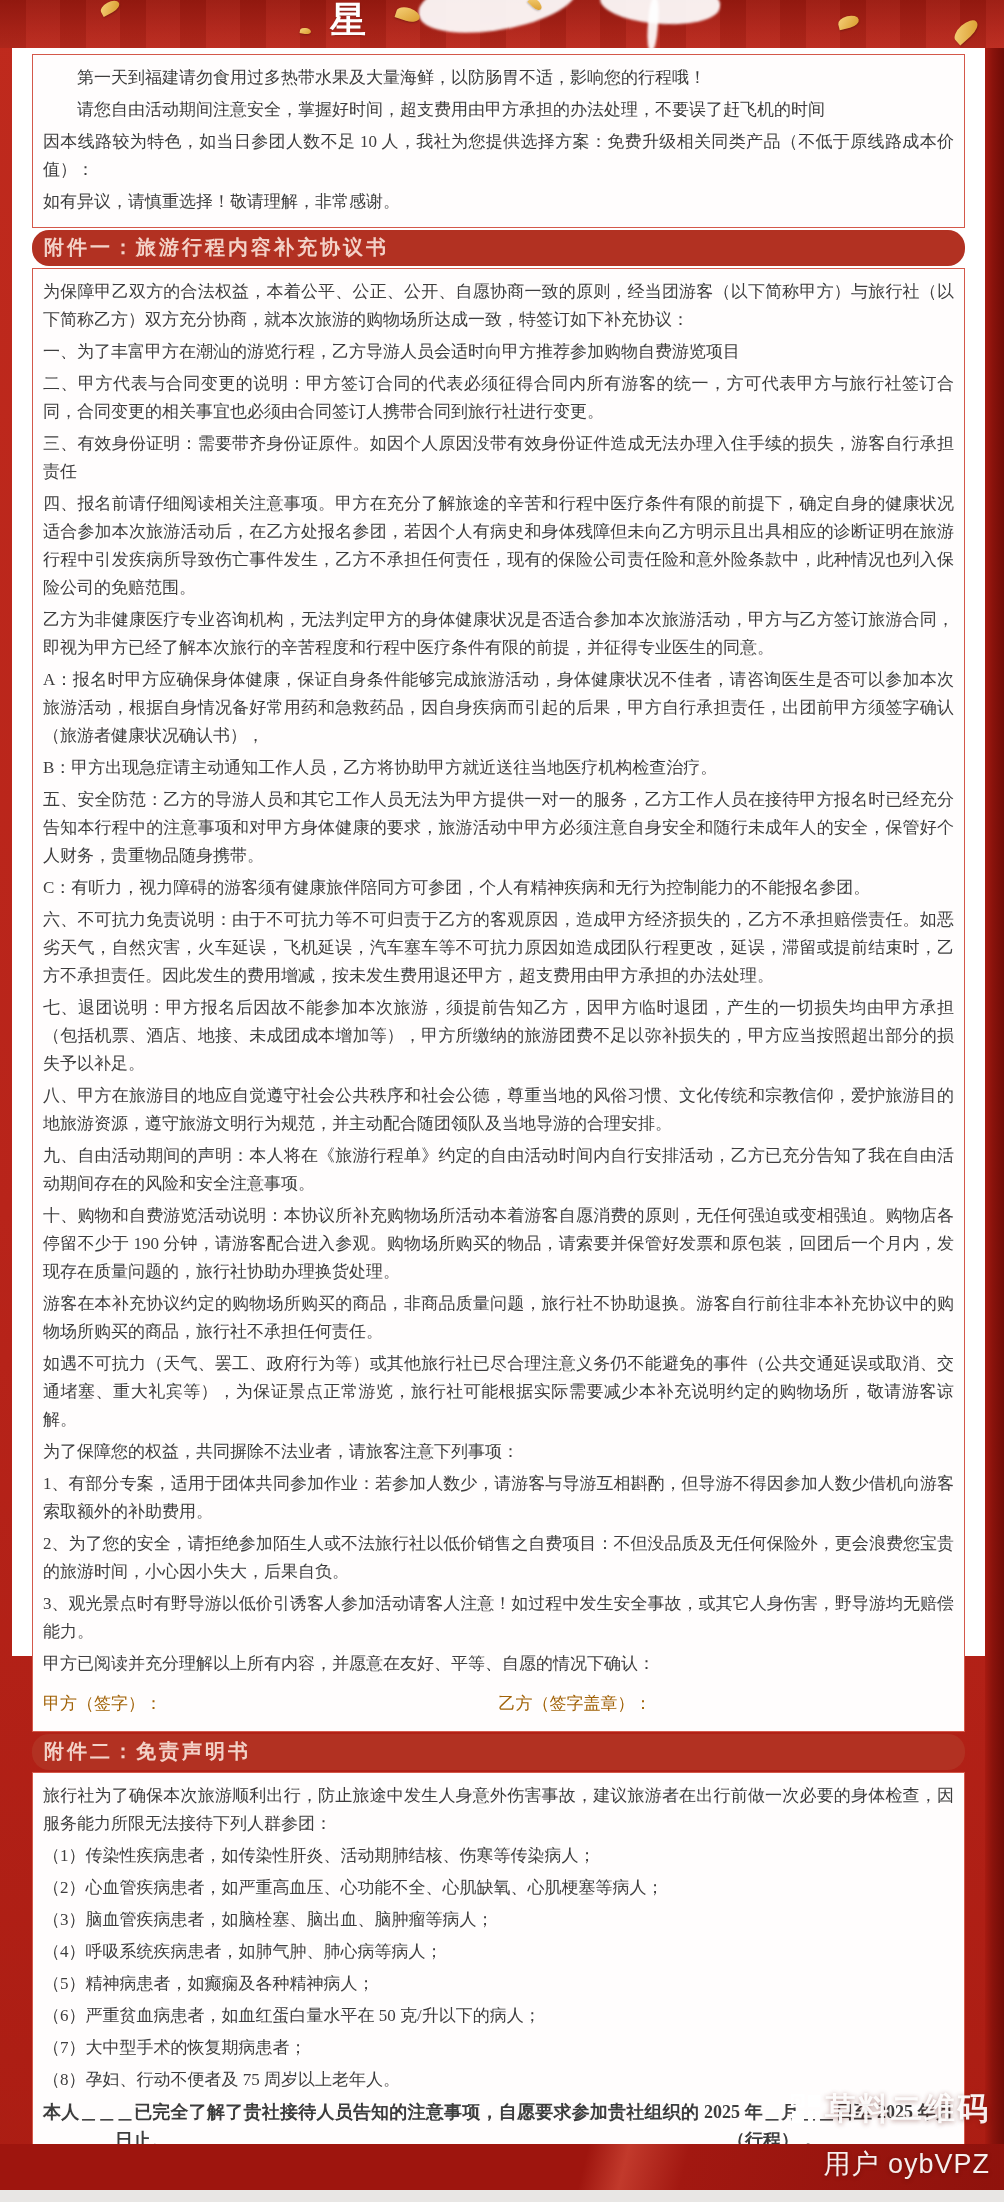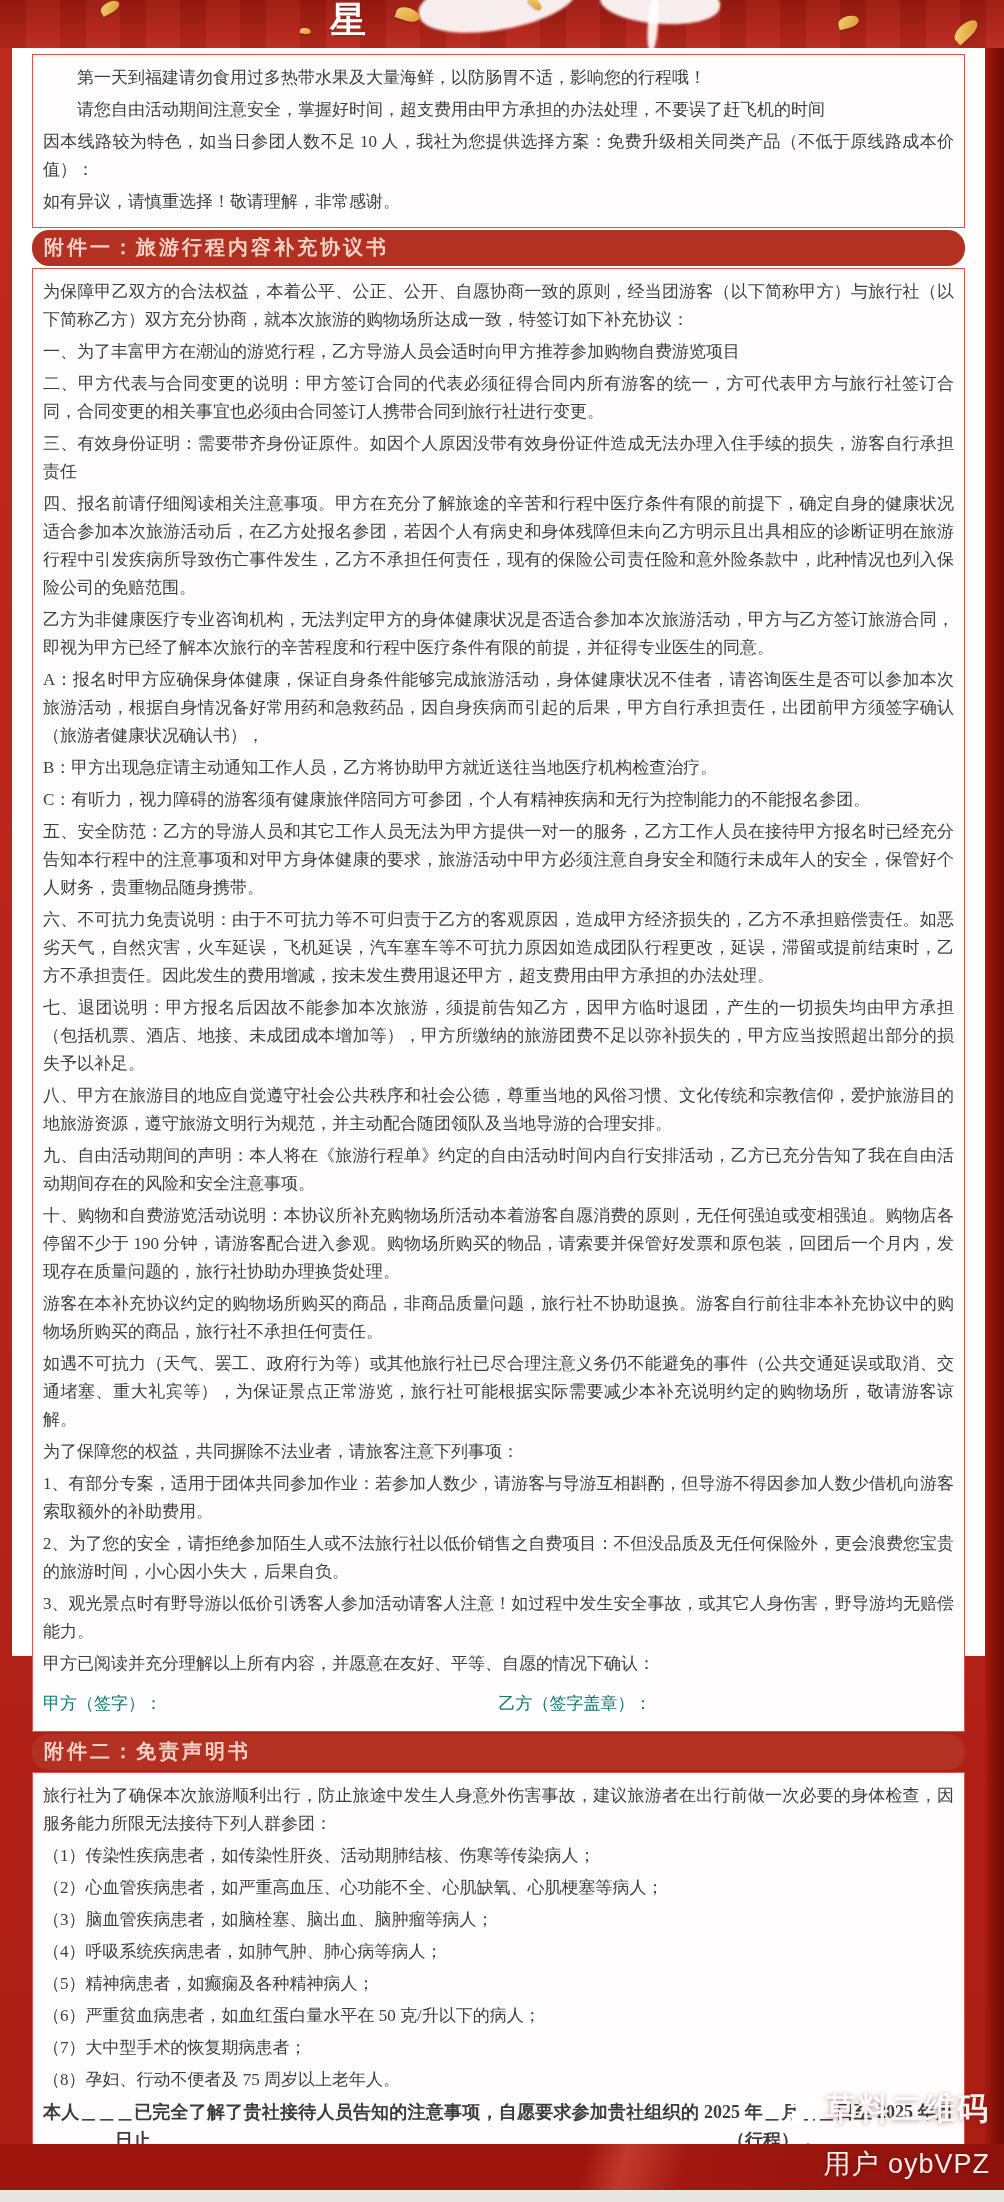--- a/index.html
+++ b/index.html
@@ -71,21 +71,21 @@
     margin:2px 0;
     border-radius:17px;
   }
   .para {
     font-size:17px; line-height:28px; color:#3d3d3d;
     text-align:justify; margin:4px 0;
   }
   .para.indent { text-indent:2em; }
   .para.bold { font-weight:bold; font-size:18px; }
   .sign-row, .date-row {
-    display:flex; font-size:17px; color:#0f766e;
+    display:flex; font-size:17px; color:#a16207;
     margin:12px 0 6px 0; line-height:28px;
   }
   .sign-row .col, .date-row .col { width:50%; }
   
   .footer-band {
     position:absolute; left:0; bottom:12px; width:1004px; height:46px;
     background:linear-gradient(104deg,#9e150e 0%,#9e150e 58%,#c23a2c 62%,#a21811 68%,#8f120c 100%);
     z-index:4;
   }
   .bottom-strip {
@@ -146,22 +146,22 @@
     <div>
 
     <p class="para">为保障甲乙双方的合法权益，本着公平、公正、公开、自愿协商一致的原则，经当团游客（以下简称甲方）与旅行社（以下简称乙方）双方充分协商，就本次旅游的购物场所达成一致，特签订如下补充协议：</p>
         <p class="para">一、为了丰富甲方在潮汕的游览行程，乙方导游人员会适时向甲方推荐参加购物自费游览项目</p>
         <p class="para">二、甲方代表与合同变更的说明：甲方签订合同的代表必须征得合同内所有游客的统一，方可代表甲方与旅行社签订合同，合同变更的相关事宜也必须由合同签订人携带合同到旅行社进行变更。</p>
         <p class="para">三、有效身份证明：需要带齐身份证原件。如因个人原因没带有效身份证件造成无法办理入住手续的损失，游客自行承担责任</p>
         <p class="para">四、报名前请仔细阅读相关注意事项。甲方在充分了解旅途的辛苦和行程中医疗条件有限的前提下，确定自身的健康状况适合参加本次旅游活动后，在乙方处报名参团，若因个人有病史和身体残障但未向乙方明示且出具相应的诊断证明在旅游行程中引发疾病所导致伤亡事件发生，乙方不承担任何责任，现有的保险公司责任险和意外险条款中，此种情况也列入保险公司的免赔范围。</p>
         <p class="para">乙方为非健康医疗专业咨询机构，无法判定甲方的身体健康状况是否适合参加本次旅游活动，甲方与乙方签订旅游合同，即视为甲方已经了解本次旅行的辛苦程度和行程中医疗条件有限的前提，并征得专业医生的同意。</p>
         <p class="para">A：报名时甲方应确保身体健康，保证自身条件能够完成旅游活动，身体健康状况不佳者，请咨询医生是否可以参加本次旅游活动，根据自身情况备好常用药和急救药品，因自身疾病而引起的后果，甲方自行承担责任，出团前甲方须签字确认（旅游者健康状况确认书），</p>
         <p class="para">B：甲方出现急症请主动通知工作人员，乙方将协助甲方就近送往当地医疗机构检查治疗。</p>
+        <p class="para">五、安全防范：乙方的导游人员和其它工作人员无法为甲方提供一对一的服务，乙方工作人员在接待甲方报名时已经充分告知本行程中的注意事项和对甲方身体健康的要求，旅游活动中甲方必须注意自身安全和随行未成年人的安全，保管好个人财务，贵重物品随身携带。</p>
         <p class="para">C：有听力，视力障碍的游客须有健康旅伴陪同方可参团，个人有精神疾病和无行为控制能力的不能报名参团。</p>
-        <p class="para">五、安全防范：乙方的导游人员和其它工作人员无法为甲方提供一对一的服务，乙方工作人员在接待甲方报名时已经充分告知本行程中的注意事项和对甲方身体健康的要求，旅游活动中甲方必须注意自身安全和随行未成年人的安全，保管好个人财务，贵重物品随身携带。</p>
         <p class="para">六、不可抗力免责说明：由于不可抗力等不可归责于乙方的客观原因，造成甲方经济损失的，乙方不承担赔偿责任。如恶劣天气，自然灾害，火车延误，飞机延误，汽车塞车等不可抗力原因如造成团队行程更改，延误，滞留或提前结束时，乙方不承担责任。因此发生的费用增减，按未发生费用退还甲方，超支费用由甲方承担的办法处理。</p>
         <p class="para">七、退团说明：甲方报名后因故不能参加本次旅游，须提前告知乙方，因甲方临时退团，产生的一切损失均由甲方承担（包括机票、酒店、地接、未成团成本增加等），甲方所缴纳的旅游团费不足以弥补损失的，甲方应当按照超出部分的损失予以补足。</p>
         <p class="para">八、甲方在旅游目的地应自觉遵守社会公共秩序和社会公德，尊重当地的风俗习惯、文化传统和宗教信仰，爱护旅游目的地旅游资源，遵守旅游文明行为规范，并主动配合随团领队及当地导游的合理安排。</p>
         <p class="para">九、自由活动期间的声明：本人将在《旅游行程单》约定的自由活动时间内自行安排活动，乙方已充分告知了我在自由活动期间存在的风险和安全注意事项。</p>
         <p class="para">十、购物和自费游览活动说明：本协议所补充购物场所活动本着游客自愿消费的原则，无任何强迫或变相强迫。购物店各停留不少于 190 分钟，请游客配合进入参观。购物场所购买的物品，请索要并保管好发票和原包装，回团后一个月内，发现存在质量问题的，旅行社协助办理换货处理。</p>
         <p class="para">游客在本补充协议约定的购物场所购买的商品，非商品质量问题，旅行社不协助退换。游客自行前往非本补充协议中的购物场所购买的商品，旅行社不承担任何责任。</p>
         <p class="para">如遇不可抗力（天气、罢工、政府行为等）或其他旅行社已尽合理注意义务仍不能避免的事件（公共交通延误或取消、交通堵塞、重大礼宾等），为保证景点正常游览，旅行社可能根据实际需要减少本补充说明约定的购物场所，敬请游客谅解。</p>
         <p class="para">为了保障您的权益，共同摒除不法业者，请旅客注意下列事项：</p>
         <p class="para">1、有部分专案，适用于团体共同参加作业：若参加人数少，请游客与导游互相斟酌，但导游不得因参加人数少借机向游客索取额外的补助费用。</p>
         <p class="para">2、为了您的安全，请拒绝参加陌生人或不法旅行社以低价销售之自费项目：不但没品质及无任何保险外，更会浪费您宝贵的旅游时间，小心因小失大，后果自负。</p>

